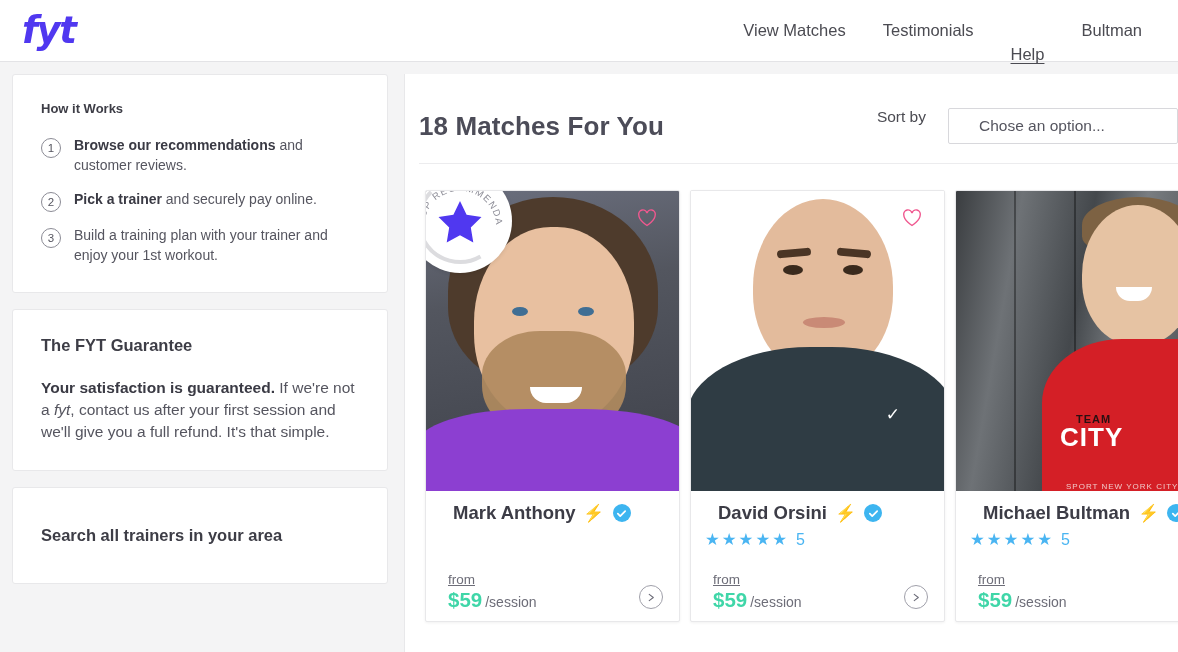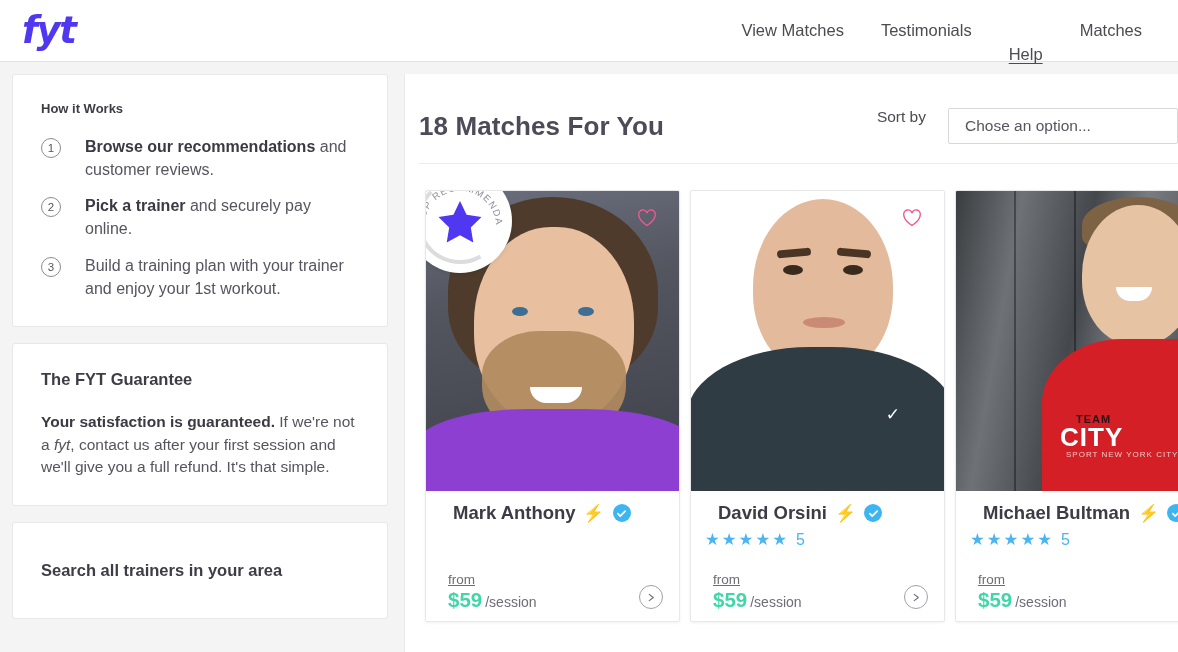--- a/index.html
+++ b/index.html
@@ -57,21 +57,21 @@
   .steps { list-style: none; display: flex; flex-direction: column; gap: 14px; }
   .step { display: flex; gap: 13px; align-items: flex-start; }
   .step-num {
     flex: 0 0 auto;
     width: 20px; height: 20px; border-radius: 50%;
     border: 1px solid #8b8b95;
     font-size: 11.5px; color: #55555f;
     display: flex; align-items: center; justify-content: center;
     margin-top: 2px;
   }
-  .step-text { font-size: 16px; line-height: 1.42; color: #55555f; margin-left: 11px; }
+  .step-text { font-size: 14px; line-height: 1.42; color: #55555f; }
   .step-text b { color: #3a3a44; font-weight: bold; }
 
   .g-title { font-size: 16.5px; font-weight: bold; color: #3d3d46; margin-bottom: 22px; }
   .g-text { font-size: 15.5px; line-height: 1.45; color: #55555f; }
   .g-text b { color: #3a3a44; font-weight: bold; }
   .g-text i { font-style: italic; }
 
   .search-card { padding: 38px 28px 26px 28px; }
   .s-title { font-size: 16.5px; font-weight: bold; color: #3d3d46; margin-bottom: 12px; }
   .s-sub { font-size: 15.5px; color: #55555f; }
@@ -91,21 +91,21 @@
     font-size: 26px; font-weight: bold; color: #4c4c58;
     letter-spacing: 0.1px;
   }
   .sort-wrap { margin-left: auto; display: flex; align-items: flex-start; gap: 22px; padding-right: 0; }
   .sort-label { font-size: 15.5px; color: #4b4b52; }
   .sort-select {
     width: 230px; height: 36px;
     border: 1px solid #d8d8dc; background: #fff;
     border-radius: 2px;
     font-size: 15.5px; color: #55555f;
-    padding: 0 16px;
+    padding: 0 30px;
     display: flex; align-items: center;
     font-family: "Liberation Sans", sans-serif;
   }
   .divider { height: 1px; background: #ececee; margin: 19px 0 0 14px; }
 
   
   .cards {
     display: flex; gap: 10px;
     padding: 26px 0 0 20px;
   }
@@ -178,33 +178,33 @@
   .t2-lip { left: 112px; top: 126px; width: 42px; height: 11px; background: #c98a76; border-radius: 50%; }
   .t2-shirt { left: -4px; bottom: -6px; width: 268px; height: 150px; background: #2f3c44; border-radius: 46% 46% 0 0; }
   .t2-swoosh { position:absolute; right: 44px; bottom: 66px; color:#fff; font-size: 17px; }
   
   .t3-head { left: 126px; top: 14px; width: 112px; height: 140px; background: #e6c3a3; border-radius: 50% 50% 46% 46%; }
   .t3-hair { left: 126px; top: 6px; width: 112px; height: 56px; background: #7d6243; border-radius: 50% 50% 30% 30%; }
   .t3-mouth { left: 160px; top: 96px; width: 36px; height: 14px; background: #fff; border-radius: 0 0 18px 18px; }
   .t3-shirt { left: 86px; bottom: -8px; width: 200px; height: 160px; background: #d41f26; border-radius: 40% 20% 0 0; }
   .t3-tee-top { position:absolute; left:120px; bottom:66px; color:#2a1012; font-size:11px; font-weight:bold; letter-spacing:1px; }
   .t3-tee-main { position:absolute; left:104px; bottom:38px; color:#fff; font-size:26px; font-weight:bold; letter-spacing:1px; }
-  .t3-tee-sub { position:absolute; left:110px; bottom:32px; color:#f0c8c8; font-size:8px; letter-spacing:1px; }
+  .t3-tee-sub { position:absolute; left:110px; bottom:0; color:#f0c8c8; font-size:8px; letter-spacing:1px; }
   .t3-panel { position:absolute; top:0; width:2px; height:100%; background:rgba(0,0,0,.35); }
 </style>
 </head>
 <body>
 
 <div class="header">
   <div class="logo">fyt</div>
   <div class="nav">
     <div class="nav-item">View Matches</div>
     <div class="nav-item">Testimonials</div>
     <div class="nav-item underlined">Help</div>
-    <div class="nav-item">Matches</div>
+    <div class="nav-item">Bultman</div>
   </div>
 </div>
 
 <div class="body-wrap">
 
   <div class="sidebar">
 
     <div class="card">
       <div class="card-title">How it Works</div>
       <ul class="steps">

